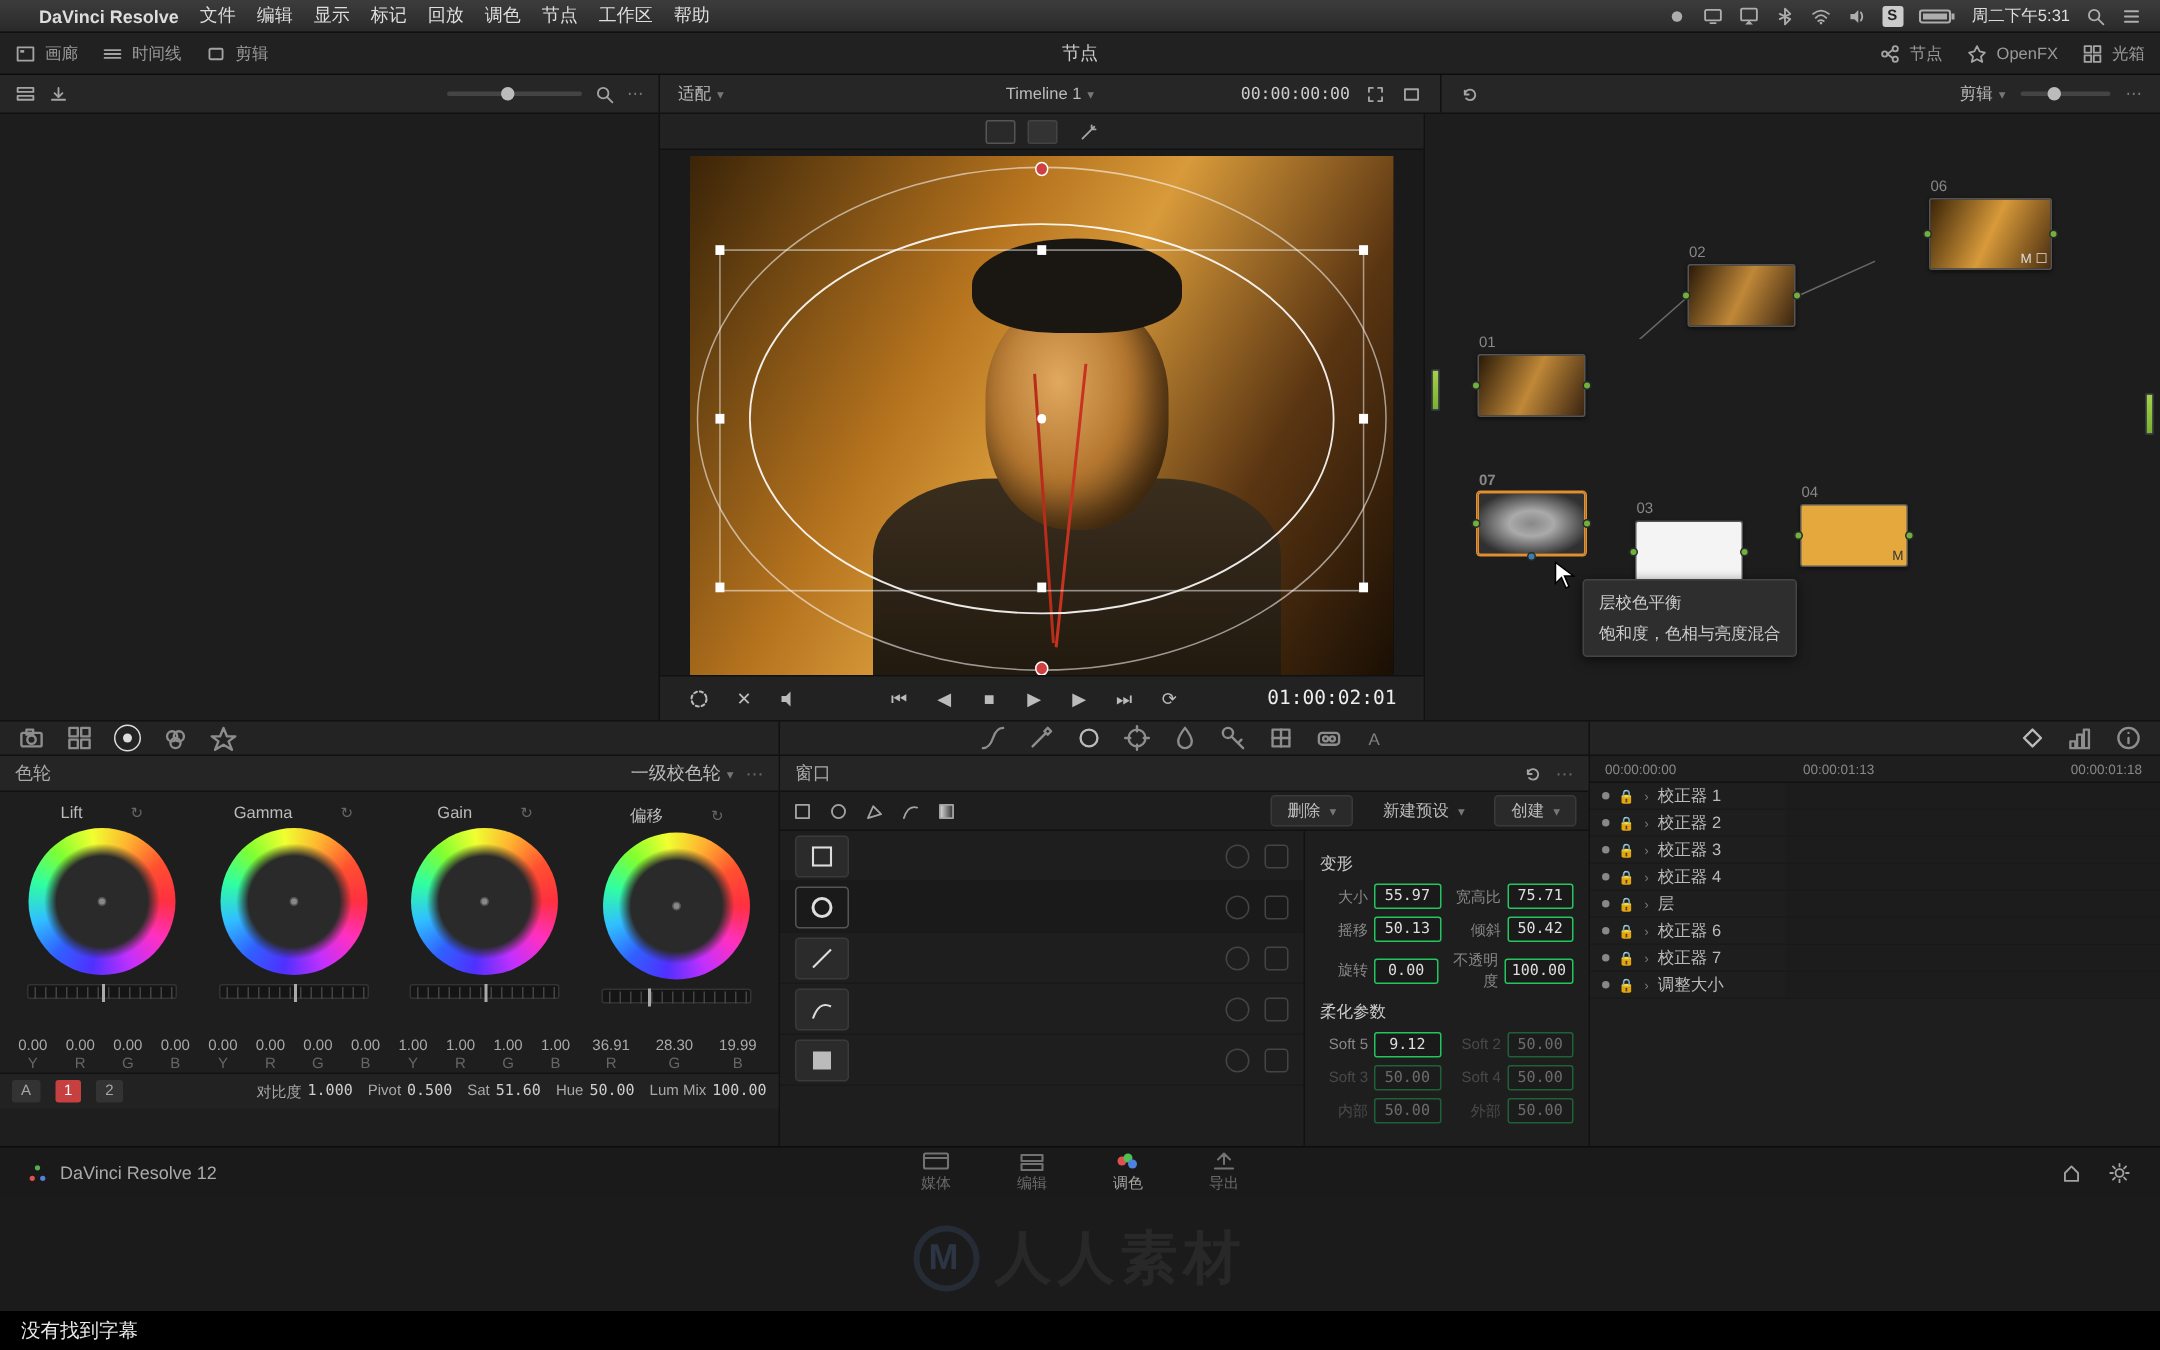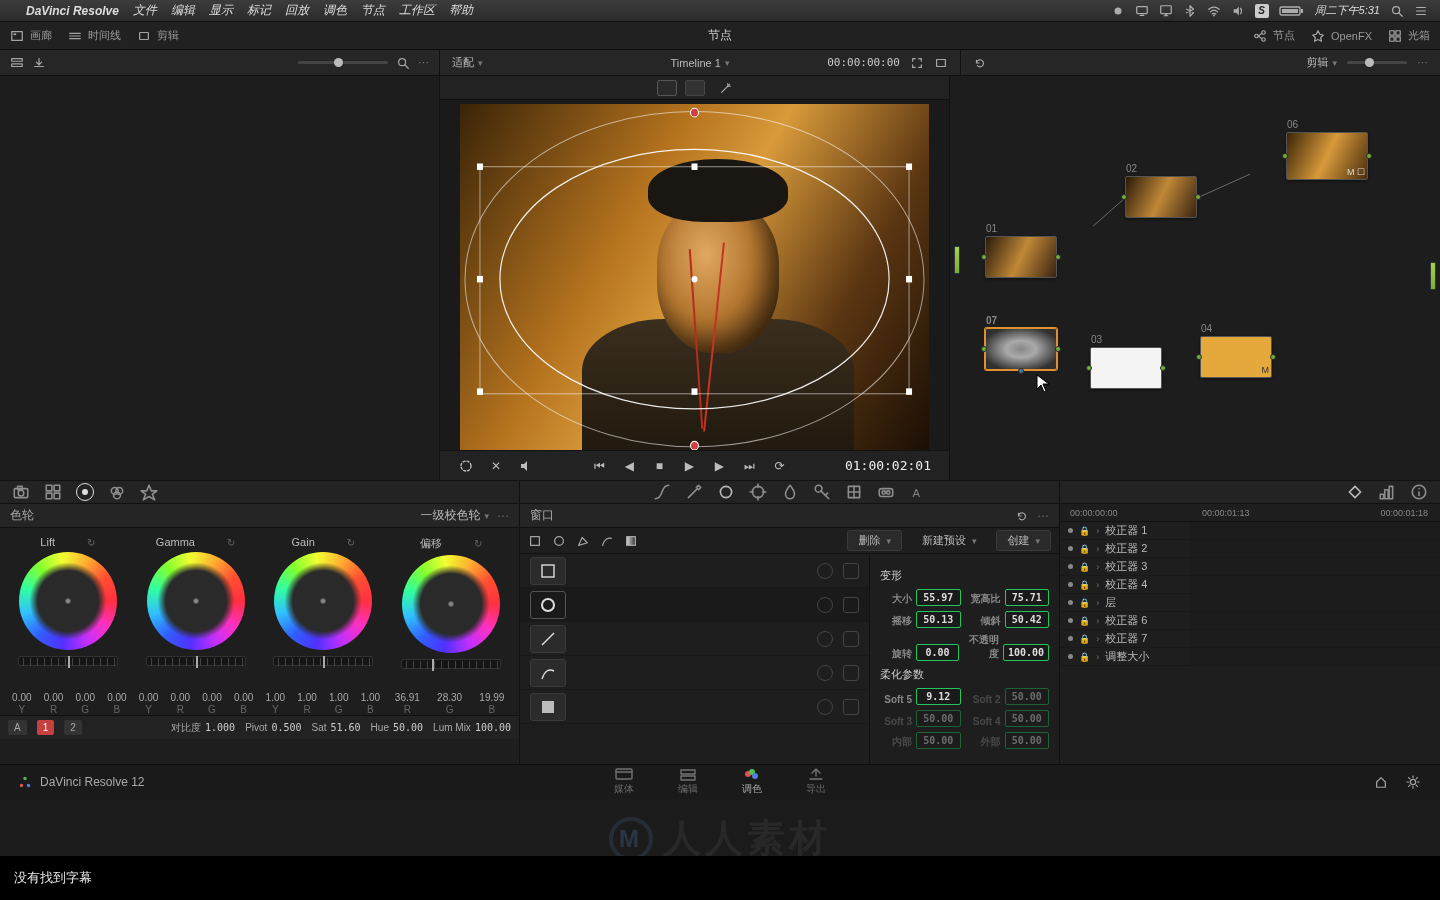--- a/index.html
+++ b/index.html
@@ -1,17 +1,17 @@
 <!DOCTYPE html>
 <html><head>
 <meta charset="utf-8">
 <style>
 * { margin:0; padding:0; box-sizing:border-box; font-family:-apple-system,"Helvetica Neue",Arial,sans-serif; }
 body { background:#1b1b1b; color:#a8a8a8; font-size:11px; width:1440px; height:900px; overflow:hidden; position:relative; }
-.mac-bar { height:22px; background:linear-gradient(#3c3c3c,#2a2a2a); display:flex; align-items:center; padding:0 12px; color:#ddd; font-size:12px; gap:14px; border-bottom:1px solid #111;font-style:italic; }
+.mac-bar { height:22px; background:linear-gradient(#3c3c3c,#2a2a2a); display:flex; align-items:center; padding:0 12px; color:#ddd; font-size:12px; gap:14px; border-bottom:1px solid #111; }
 .mac-bar .apple { font-size:14px; }
 .mac-bar .app-name { font-weight:600; }
 .mac-bar .spacer { flex:1; }
 .mac-bar .status { display:flex; gap:10px; align-items:center; font-size:11px; }
 .mac-bar .status .ico { width:14px; height:14px; display:inline-block; opacity:.9; }
 
 .top-bar { height:28px; background:#212121; border-bottom:1px solid #0d0d0d; display:flex; align-items:center; padding:0 10px; gap:16px; }
 .top-bar .group { display:flex; align-items:center; gap:6px; color:#999; cursor:pointer; }
 .top-bar .group.right { margin-left:auto; }
 .top-bar .center-title { position:absolute; left:50%; transform:translateX(-50%); color:#ccc; font-size:12px; }
@@ -108,21 +108,21 @@
 .shape-btn { width:36px; height:28px; background:#2b2b2b; border:1px solid #3a3a3a; border-radius:3px; display:flex; align-items:center; justify-content:center; cursor:pointer; color:#ccc; }
 .shape-btn.active { background:#1a1a1a; border-color:#555; }
 .shape-btn svg { width:18px; height:18px; stroke:#ddd; fill:none; stroke-width:1.4; }
 .window-rows { flex:1; }
 .wrow { height:34px; display:flex; align-items:center; justify-content:flex-end; padding:0 10px; gap:10px; border-bottom:1px solid #191919; }
 .wrow .tgl { width:16px; height:16px; border:1px solid #444; border-radius:3px; cursor:pointer; }
 .wrow .tgl.ring { border-radius:50%; }
 .window-props { width:190px; border-left:1px solid #111; padding:8px 10px; font-size:11px; }
 .window-props .section-title { color:#ccc; margin:6px 0 6px; }
 .prop-row { display:flex; gap:8px; margin-bottom:5px; }
-.prop-cell { flex:1; display:flex; align-items:flex-end; gap:4px;font-weight:bold; }
+.prop-cell { flex:1; display:flex; align-items:center; gap:4px; }
 .prop-cell .plabel { color:#888; font-size:10px; width:32px; text-align:right; }
 .prop-cell .pval,.prop-cell input { flex:1; background:#1a1a1a; border:1px solid #22c55e; border-radius:2px; padding:2px 4px; font-family:Menlo,monospace; font-size:10px; color:#ddd; text-align:center; min-width:0; }
 .prop-cell.dim .plabel,.prop-cell.dim .pval { opacity:.4; }
 
 .window-toolbar { height:26px; border-bottom:1px solid #111; display:flex; align-items:center; padding:0 8px; gap:10px; }
 .window-toolbar .drop2 { background:#2a2a2a; border:1px solid #3a3a3a; border-radius:3px; padding:2px 10px; font-size:11px; color:#bbb; cursor:pointer; display:flex; align-items:center; gap:6px; }
 .window-toolbar .drop2:after { content:"▾"; font-size:9px; color:#777; }
 .window-toolbar .sp { flex:1; }
 .kf-timeline-head { height:18px; background:#1e1e1e; border-bottom:1px solid #111; display:flex; align-items:center; font-size:9px; color:#888; font-family:Menlo,monospace; }
 .kf-timeline-head .tc0 { width:130px; padding-left:10px; }
@@ -142,21 +142,21 @@
 .page-tabs { height:34px; background:#1a1a1a; border-top:1px solid #0c0c0c; display:flex; align-items:center; justify-content:center; gap:44px; position:relative; }
 .page-tabs .ptab { display:flex; flex-direction:column; align-items:center; gap:1px; cursor:pointer; opacity:.55; font-size:10px; }
 .page-tabs .ptab.active { opacity:1; }
 .page-tabs .ptab .pic { width:18px; height:14px; }
 .page-tabs .home { position:absolute; right:20px; display:flex; gap:18px; align-items:center; }
 .page-tabs .brand { position:absolute; left:18px; display:flex; align-items:center; gap:8px; color:#aaa; font-size:12px; }
 
 .watermark { position:absolute; left:50%; bottom:36px; transform:translateX(-50%); font-size:38px; font-weight:700; color:rgba(255,255,255,.06); letter-spacing:4px; pointer-events:none; display:flex; align-items:center; gap:10px; }
 .watermark .wlogo { width:44px; height:44px; border:4px solid rgba(120,170,255,.12); border-radius:50%; display:flex; align-items:center; justify-content:center; font-size:24px; color:rgba(120,170,255,.18); font-weight:900; }
 
-.subtitle-bar { position:absolute; left:0; bottom:0; height:44px; width:100%; background:#000; color:#e8e8e8; display:flex; align-items:center; padding:0 14px; font-size:13px; }
+.subtitle-bar { position:absolute; left:0; bottom:0; height:26px; width:100%; background:#000; color:#e8e8e8; display:flex; align-items:center; padding:0 14px; font-size:13px; }
 
 svg.ico-svg { width:100%; height:100%; stroke:#bbb; fill:none; stroke-width:1.4; stroke-linecap:round; stroke-linejoin:round; }
 </style>
 </head>
 <body>
 
 <div class="mac-bar">
   <span class="apple"></span>
   <span class="app-name">DaVinci Resolve</span>
   <span>文件</span>
@@ -425,20 +425,24 @@
       </div>
     <div class="node-thumb orange" style="left:250px;top:260px">
         <span class="label">04</span>
         <span class="port-l"></span>
         <span class="port-r"></span>
         <span style="position:absolute;right:2px;bottom:2px;font-size:9px;color:#333">M</span>
       </div>
     <div class="cursor-arrow" style="left:86px;top:298px"><svg viewBox="0 0 16 20">
           <path d="M1 1 L1 15 L5 11 L8 18 L10 17 L7 10 L13 10 Z" fill="#fff" stroke="#000" stroke-width="1"></path>
         </svg></div>
+    <div class="context-menu" style="left:105px;top:310px">
+      <div>层校色平衡</div>
+      <div>饱和度，色相与亮度混合</div>
+    </div>
   </div>
 </div>
 
 <div class="mid-tab-row">
   <div class="sec left">
     <span class="tbtn">
         <svg class="ico-svg" viewBox="0 0 16 16">
           <rect x="2" y="5" width="12" height="8" rx="1"></rect>
           <circle cx="8" cy="9" r="2.5"></circle>
           <rect x="5" y="3" width="4" height="3"></rect>

